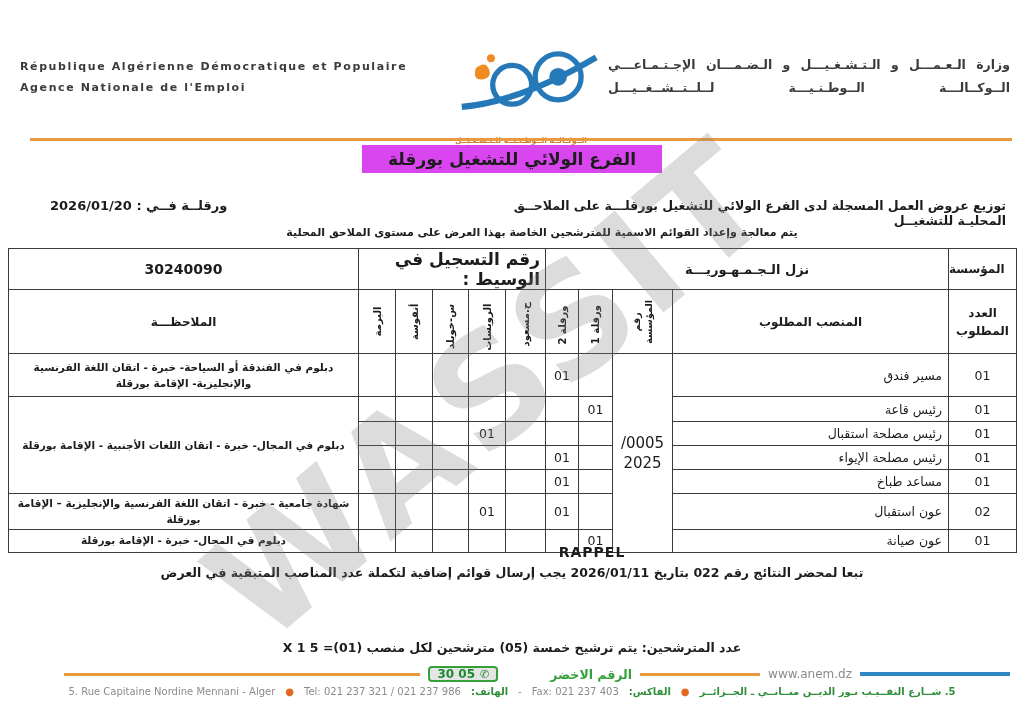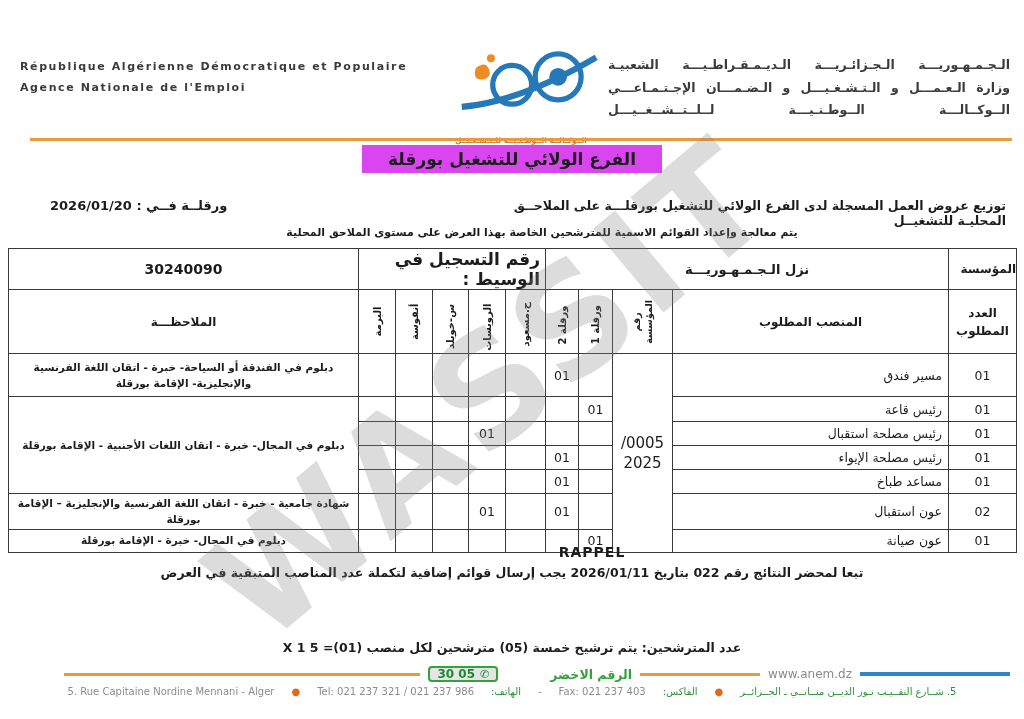--- a/index.html
+++ b/index.html
@@ -43,21 +43,21 @@
   .proc-line {
     position:absolute; left:120px; right:60px; top:226px; text-align:center;
     direction:rtl; font-size:11px; font-weight:bold;
   }
   
   table.offer {
     position:absolute; left:8px; top:248px; width:1008px;
     border-collapse:collapse; direction:rtl; table-layout:fixed;
   }
   table.offer td { border:1px solid #3a3a3a; vertical-align:middle; overflow:hidden; }
-  .t-lab { font-size:12px; font-weight:bold; text-align:right; }
+  .t-lab { font-size:12px; font-weight:bold; text-align:left; }
   .t-inst-name { font-size:13px; font-weight:bold; text-align:center; }
   .t-reg-lab { font-size:17px; font-weight:bold; text-align:right; padding-right:5px; }
   .t-reg-num { font-size:14px; font-weight:bold; text-align:center; direction:ltr; }
   .t-colhdr { font-size:12px; font-weight:bold; text-align:center; line-height:1.5; }
   td.vcell { padding:0; }
   .vtext {
     transform:rotate(-90deg); white-space:nowrap;
     font-size:10px; font-weight:bold; text-align:center;
     width:100%; display:block;
   }
@@ -102,24 +102,24 @@
     display:flex; align-items:center; gap:5px; direction:ltr;
     border:2px solid #35a13a; border-radius:4px; padding:0 7px;
     color:#1d8a2e; font-weight:bold; font-size:12px; height:16px; background:#e5e5e5;
   }
   .green-box .phone-ic { font-size:11px; color:#1d8a2e; }
   .green-label { color:#35a13a; font-weight:bold; font-size:12.5px; direction:rtl; white-space:nowrap;margin-left:44px; }
   .site { color:#8a8a8a; font-size:12px; white-space:nowrap; }
   .bline { width:150px; height:4px; background:#2f86c4; }
   .foot-addr {
     position:absolute; left:14px; right:14px; top:686px;
-    display:flex; justify-content:center; align-items:baseline; gap:17px;
+    display:flex; justify-content:center; align-items:baseline; gap:10px;
     font-size:10px; color:#8b8b8b; white-space:nowrap;
   }
-  .foot-addr .ar { color:#2f8f3a; font-weight:normal; direction:rtl; }
+  .foot-addr .ar { color:#2f8f3a; font-weight:bold; direction:rtl; }
   .dot { color:#e06820; font-size:10px; }
 </style>
 </head>
 <body>
 
 <div class="hdr-left">
   <div>République Algérienne Démocratique et Populaire</div>
   <div>Agence  Nationale  de  l'Emploi</div>
 </div>
 
@@ -132,21 +132,20 @@
     </g>
     <circle cx="137" cy="34" r="10" fill="#2679b8"></circle>
     <path d="M44 24 q11 -9 15 2 q3 10 -9 11 q-10 0 -6 -13z" fill="#ef8b22"></path>
     <circle cx="61" cy="13" r="4.5" fill="#ef8b22"></circle>
   </svg>
   <div class="logo-cap-ar">الــوكـالــة الــوطـنـيــة للـتـشـغـيــل</div>
   <div class="logo-cap-fr">Agence Nationale de l'Emploi</div>
 </div>
 
 <div class="hdr-right">
-  <div>الـجـمـهـوريـــة الـجـزائـريـــة الـديـمـقـراطـيـــة الشعبيـة</div>
   <div>وزارة الـعـمـــل و الـتـشـغـيـــل و الـضـمـــان الإجـتـمـاعـــي</div>
   <div>الــوكــالـــة الــوطـنـيـــة لــلــتــشــغــيـــل</div>
 </div>
 
 <div class="orange-rule"></div>
 
 <div class="page-title-row">
   <span class="page-title">الفرع الولائي للتشغيل بورقلة</span>
 </div>
 

